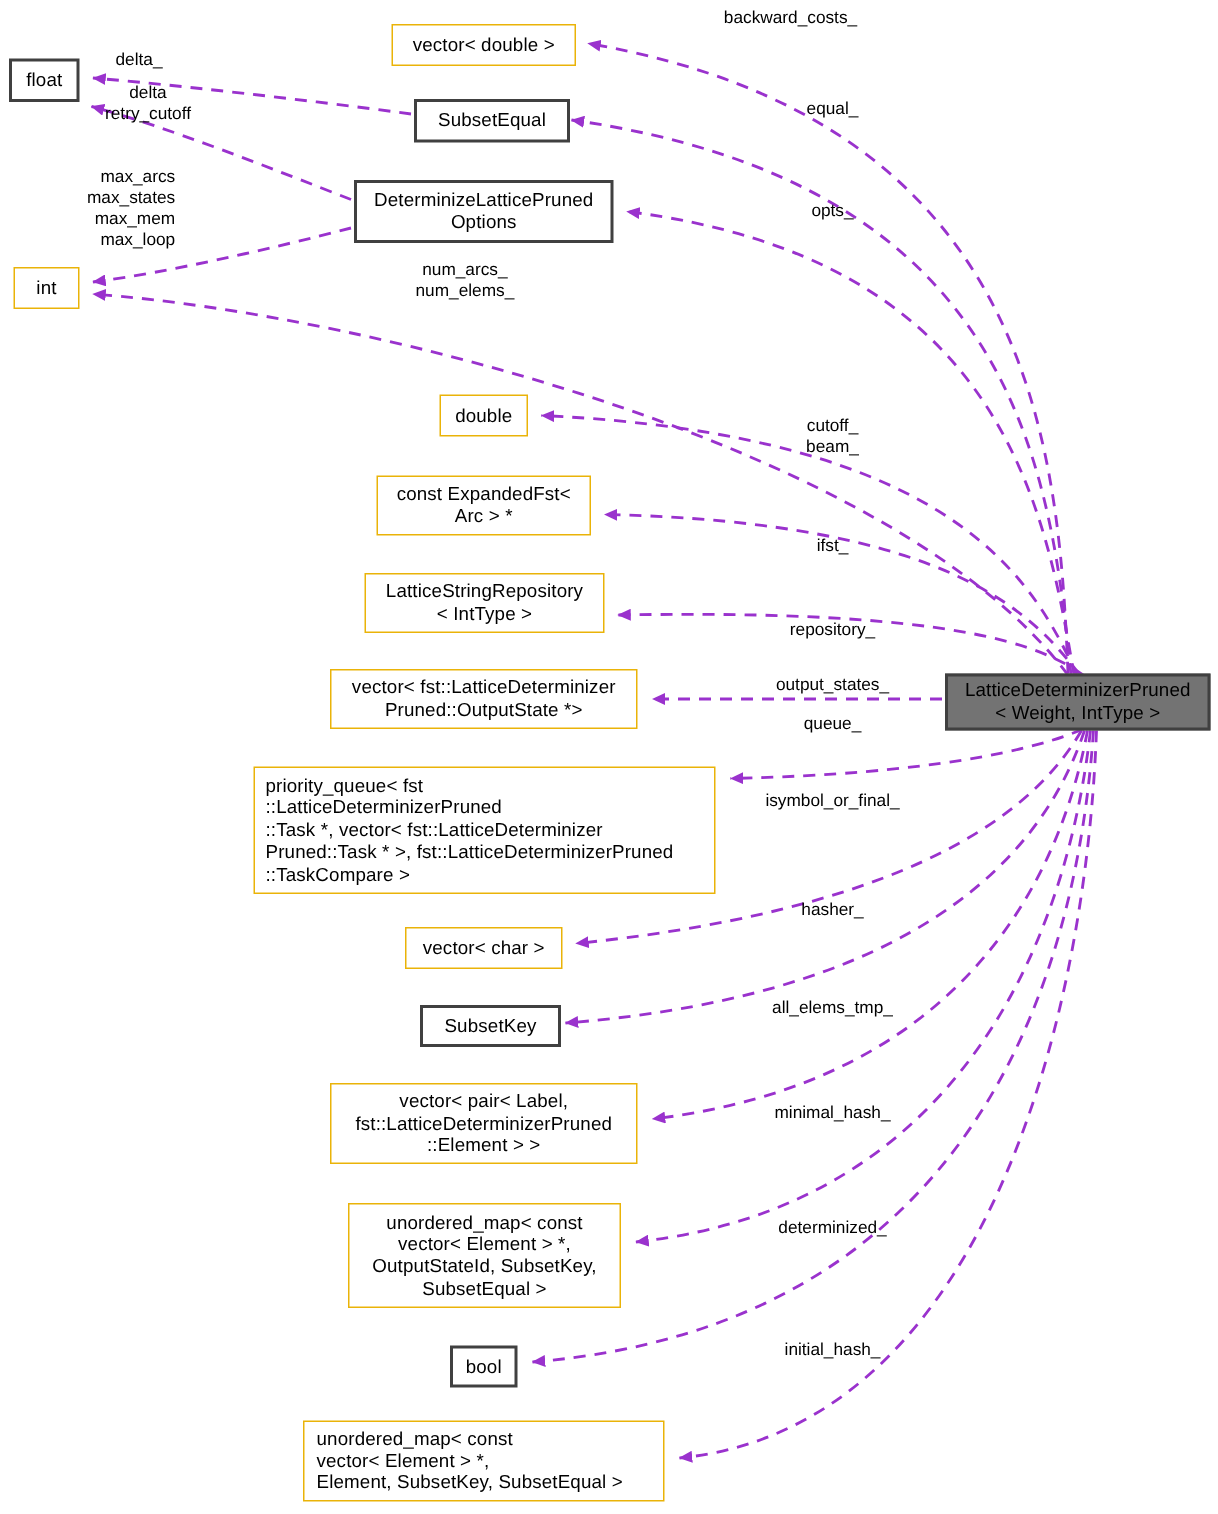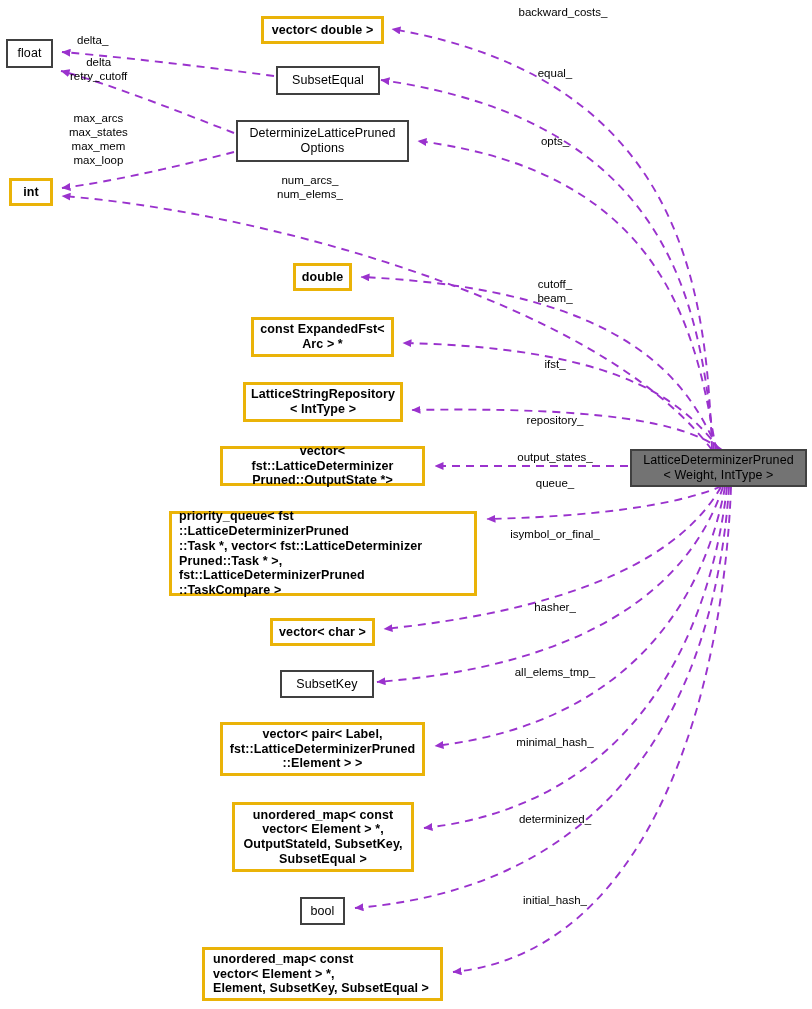--- a/index.html
+++ b/index.html
@@ -3,21 +3,21 @@
 <meta charset="utf-8">
 <style>
   html,body{margin:0;padding:0;background:#ffffff;}
   body{width:812px;height:1009px;position:relative;overflow:hidden;
        font-family:"Liberation Sans","DejaVu Sans",sans-serif;}
   #diagram{position:absolute;left:0;top:0;width:812px;height:1009px;}
   svg.edges{position:absolute;left:0;top:0;width:812px;height:1009px;pointer-events:none;}
   .node{position:absolute;box-sizing:border-box;display:flex;align-items:center;
         justify-content:center;text-align:center;background:#ffffff;
         font-size:12.5px;color:#000000;line-height:1.18;letter-spacing:0.1px;}
-  .node.thin{border:3px solid #eab308;font-weight:bold;}
+  .node.thin{border:1px solid #eab308;}
   .node.bold{border:2px solid #404040;}
   .node.target{border:2px solid #404040;background:#737373;}
   .node .txt{padding:1px 5px;white-space:pre-line;}
   .node.leftal{justify-content:flex-start;text-align:left;}
   .edge-label{position:absolute;font-size:11.5px;color:#000000;
               white-space:pre-line;text-align:center;line-height:1.22;
               transform:translateX(-50%);}
   .side-label{position:absolute;font-size:11.5px;color:#000000;
               white-space:pre-line;text-align:center;line-height:1.22;}
 </style>
@@ -152,39 +152,39 @@
     <span class="txt" style="padding-left:8px;">unordered_map&lt; const
 vector&lt; Element &gt; *,
 Element, SubsetKey, SubsetEqual &gt;</span>
   </div>
 
   <div class="node target" style="left:630px;top:449px;width:177px;height:38px;">
     <span class="txt">LatticeDeterminizerPruned
 &lt; Weight, IntType &gt;</span>
   </div>
 
-  <div class="edge-label" style="left:563px;top:5px;text-align:right;">backward_costs_</div>
+  <div class="edge-label" style="left:527px;top:5px;text-align:right;">backward_costs_</div>
   <div class="edge-label" style="left:555px;top:66px;">equal_</div>
   <div class="edge-label" style="left:555px;top:134px;">opts_</div>
   <div class="edge-label" style="left:555px;top:277px;">cutoff_
 beam_</div>
   <div class="edge-label" style="left:555px;top:357px;">ifst_</div>
   <div class="edge-label" style="left:555px;top:413px;">repository_</div>
   <div class="edge-label" style="left:555px;top:450px;">output_states_</div>
   <div class="edge-label" style="left:555px;top:476px;">queue_</div>
   <div class="edge-label" style="left:555px;top:527px;">isymbol_or_final_</div>
   <div class="edge-label" style="left:555px;top:600px;">hasher_</div>
   <div class="edge-label" style="left:555px;top:665px;">all_elems_tmp_</div>
   <div class="edge-label" style="left:555px;top:735px;">minimal_hash_</div>
   <div class="edge-label" style="left:555px;top:812px;">determinized_</div>
   <div class="edge-label" style="left:555px;top:893px;">initial_hash_</div>
 
   <div class="side-label" style="left:77px;top:33px;">delta_</div>
   <div class="side-label" style="left:70px;top:55px;">delta
 retry_cutoff</div>
-  <div class="side-label" style="left:69px;top:111px;">max_arcs
+  <div class="side-label" style="left:58px;top:111px;text-align:right;">max_arcs
 max_states
 max_mem
 max_loop</div>
   <div class="side-label" style="left:277px;top:173px;">num_arcs_
 num_elems_</div>
 
 </div>
 
 </body></html>

